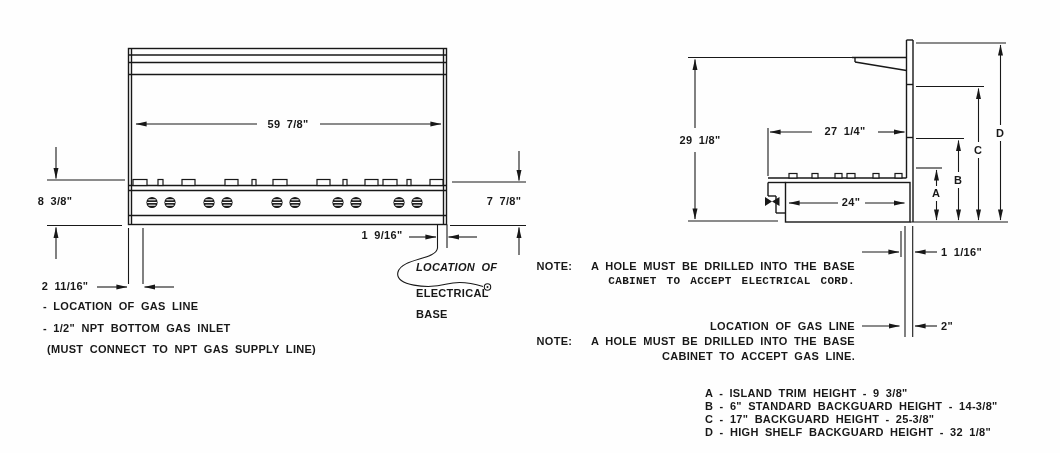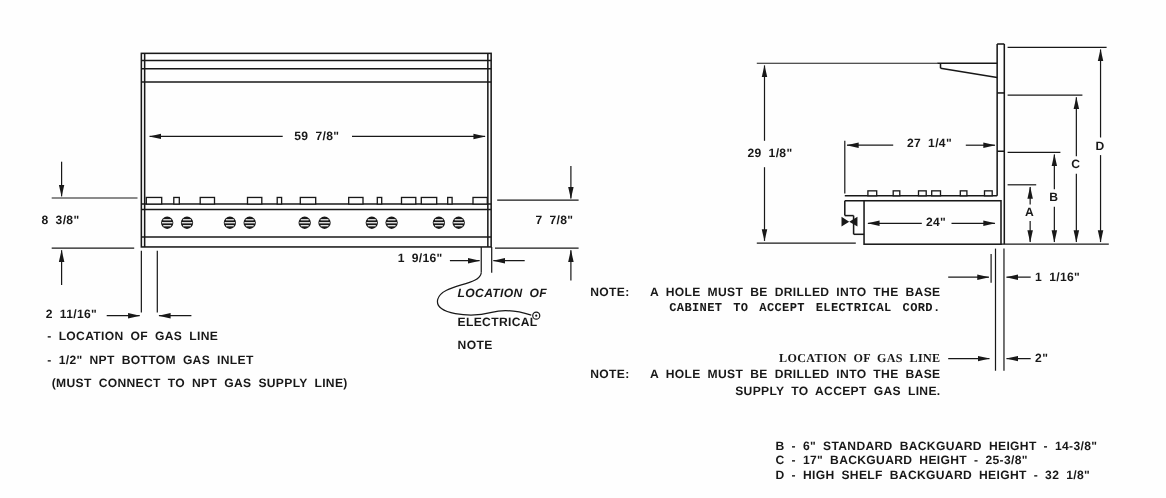--- a/index.html
+++ b/index.html
@@ -199,38 +199,39 @@
   <div class="t c" style="left:504px;top:195px;">7 7/8"</div>
   <div class="t c" style="left:65px;top:280px;">2 11/16"</div>
   <div class="t c" style="left:382px;top:229px;">1 9/16"</div>
 
   <div class="t" style="left:43px;top:300px;">- LOCATION OF GAS LINE</div>
   <div class="t" style="left:43px;top:322px;">- 1/2" NPT BOTTOM GAS INLET</div>
   <div class="t" style="left:35px;top:343px;padding-left:12px;">(MUST CONNECT TO NPT GAS SUPPLY LINE)</div>
 
   <div class="t" style="left:416px;top:261px;font-style:italic;">LOCATION OF</div>
   <div class="t" style="left:416px;top:287px;">ELECTRICAL</div>
-  <div class="t" style="left:416px;top:308px;">NOTE</div>
+  <div class="t" style="left:416px;top:308px;">BASE</div>
 
   <div class="t c" style="left:700px;top:134px;">29 1/8"</div>
   <div class="t c" style="left:845px;top:125px;">27 1/4"</div>
   <div class="t c" style="left:851px;top:196px;">24"</div>
 
   <div class="t c" style="left:936px;top:187px;">A</div>
   <div class="t c" style="left:958px;top:174px;">B</div>
   <div class="t c" style="left:978px;top:144px;">C</div>
   <div class="t c" style="left:1000px;top:127px;">D</div>
 
   <div class="t" style="left:941px;top:246px;">1 1/16"</div>
   <div class="t" style="left:941px;top:320px;">2"</div>
 
   <div class="t r" style="left:525px;top:260px;">NOTE:   A HOLE MUST BE DRILLED INTO THE BASE</div>
   <div class="t r" style="left:525px;top:275px;font-family:Liberation Mono, monospace;">CABINET TO ACCEPT ELECTRICAL CORD.</div>
 
-  <div class="t r" style="left:525px;top:320px;font-family:Liberation Serif, serif;">LOCATION OF GAS LINE</div>
+  <div class="t r" style="left:525px;top:320px;">LOCATION OF GAS LINE</div>
   <div class="t r" style="left:525px;top:335px;">NOTE:   A HOLE MUST BE DRILLED INTO THE BASE</div>
-  <div class="t r" style="left:525px;top:350px;">SUPPLY TO ACCEPT GAS LINE.</div>
-
+  <div class="t r" style="left:525px;top:350px;">CABINET TO ACCEPT GAS LINE.</div>
+
+  <div class="t" style="left:705px;top:387px;">A - ISLAND TRIM HEIGHT - 9 3/8"</div>
   <div class="t" style="left:705px;top:400px;">B - 6" STANDARD BACKGUARD HEIGHT - 14-3/8"</div>
   <div class="t" style="left:705px;top:413px;">C - 17" BACKGUARD HEIGHT - 25-3/8"</div>
   <div class="t" style="left:705px;top:426px;">D - HIGH SHELF BACKGUARD HEIGHT - 32 1/8"</div>
 
 </div>
 
 </body></html>

